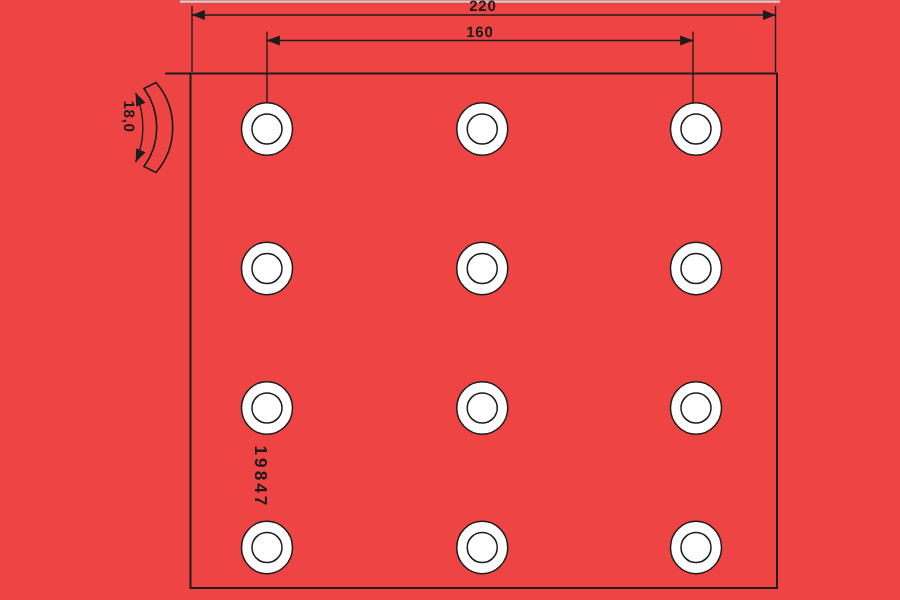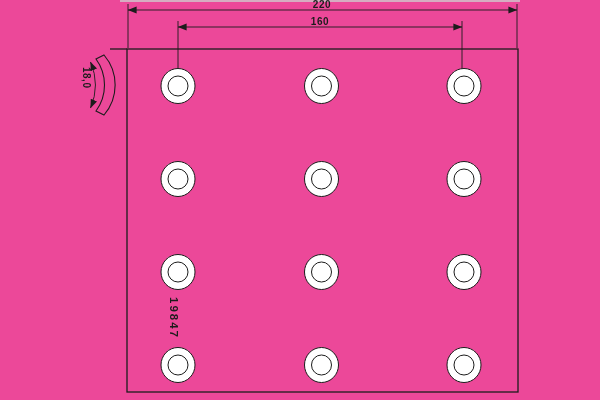--- a/index.html
+++ b/index.html
@@ -5,21 +5,21 @@
   html, body {
     margin: 0;
     padding: 0;
     background: #ffffff;
     font-family: "Liberation Sans", sans-serif;
   }
   .canvas {
     position: relative;
     width: 600px;
     height: 400px;
-    background: #ec4899;
+    background: #ef4444;
     overflow: hidden;
   }
   svg text {
     font-family: "Liberation Sans", sans-serif;
     font-weight: 700;
     fill: #1c1c1c;
   }
   .dim-label { font-size: 10px; letter-spacing: 0.6px; }
   .thickness-label { font-size: 10px; letter-spacing: 0.5px; }
   .part-label { font-size: 11.5px; letter-spacing: 2px; }

